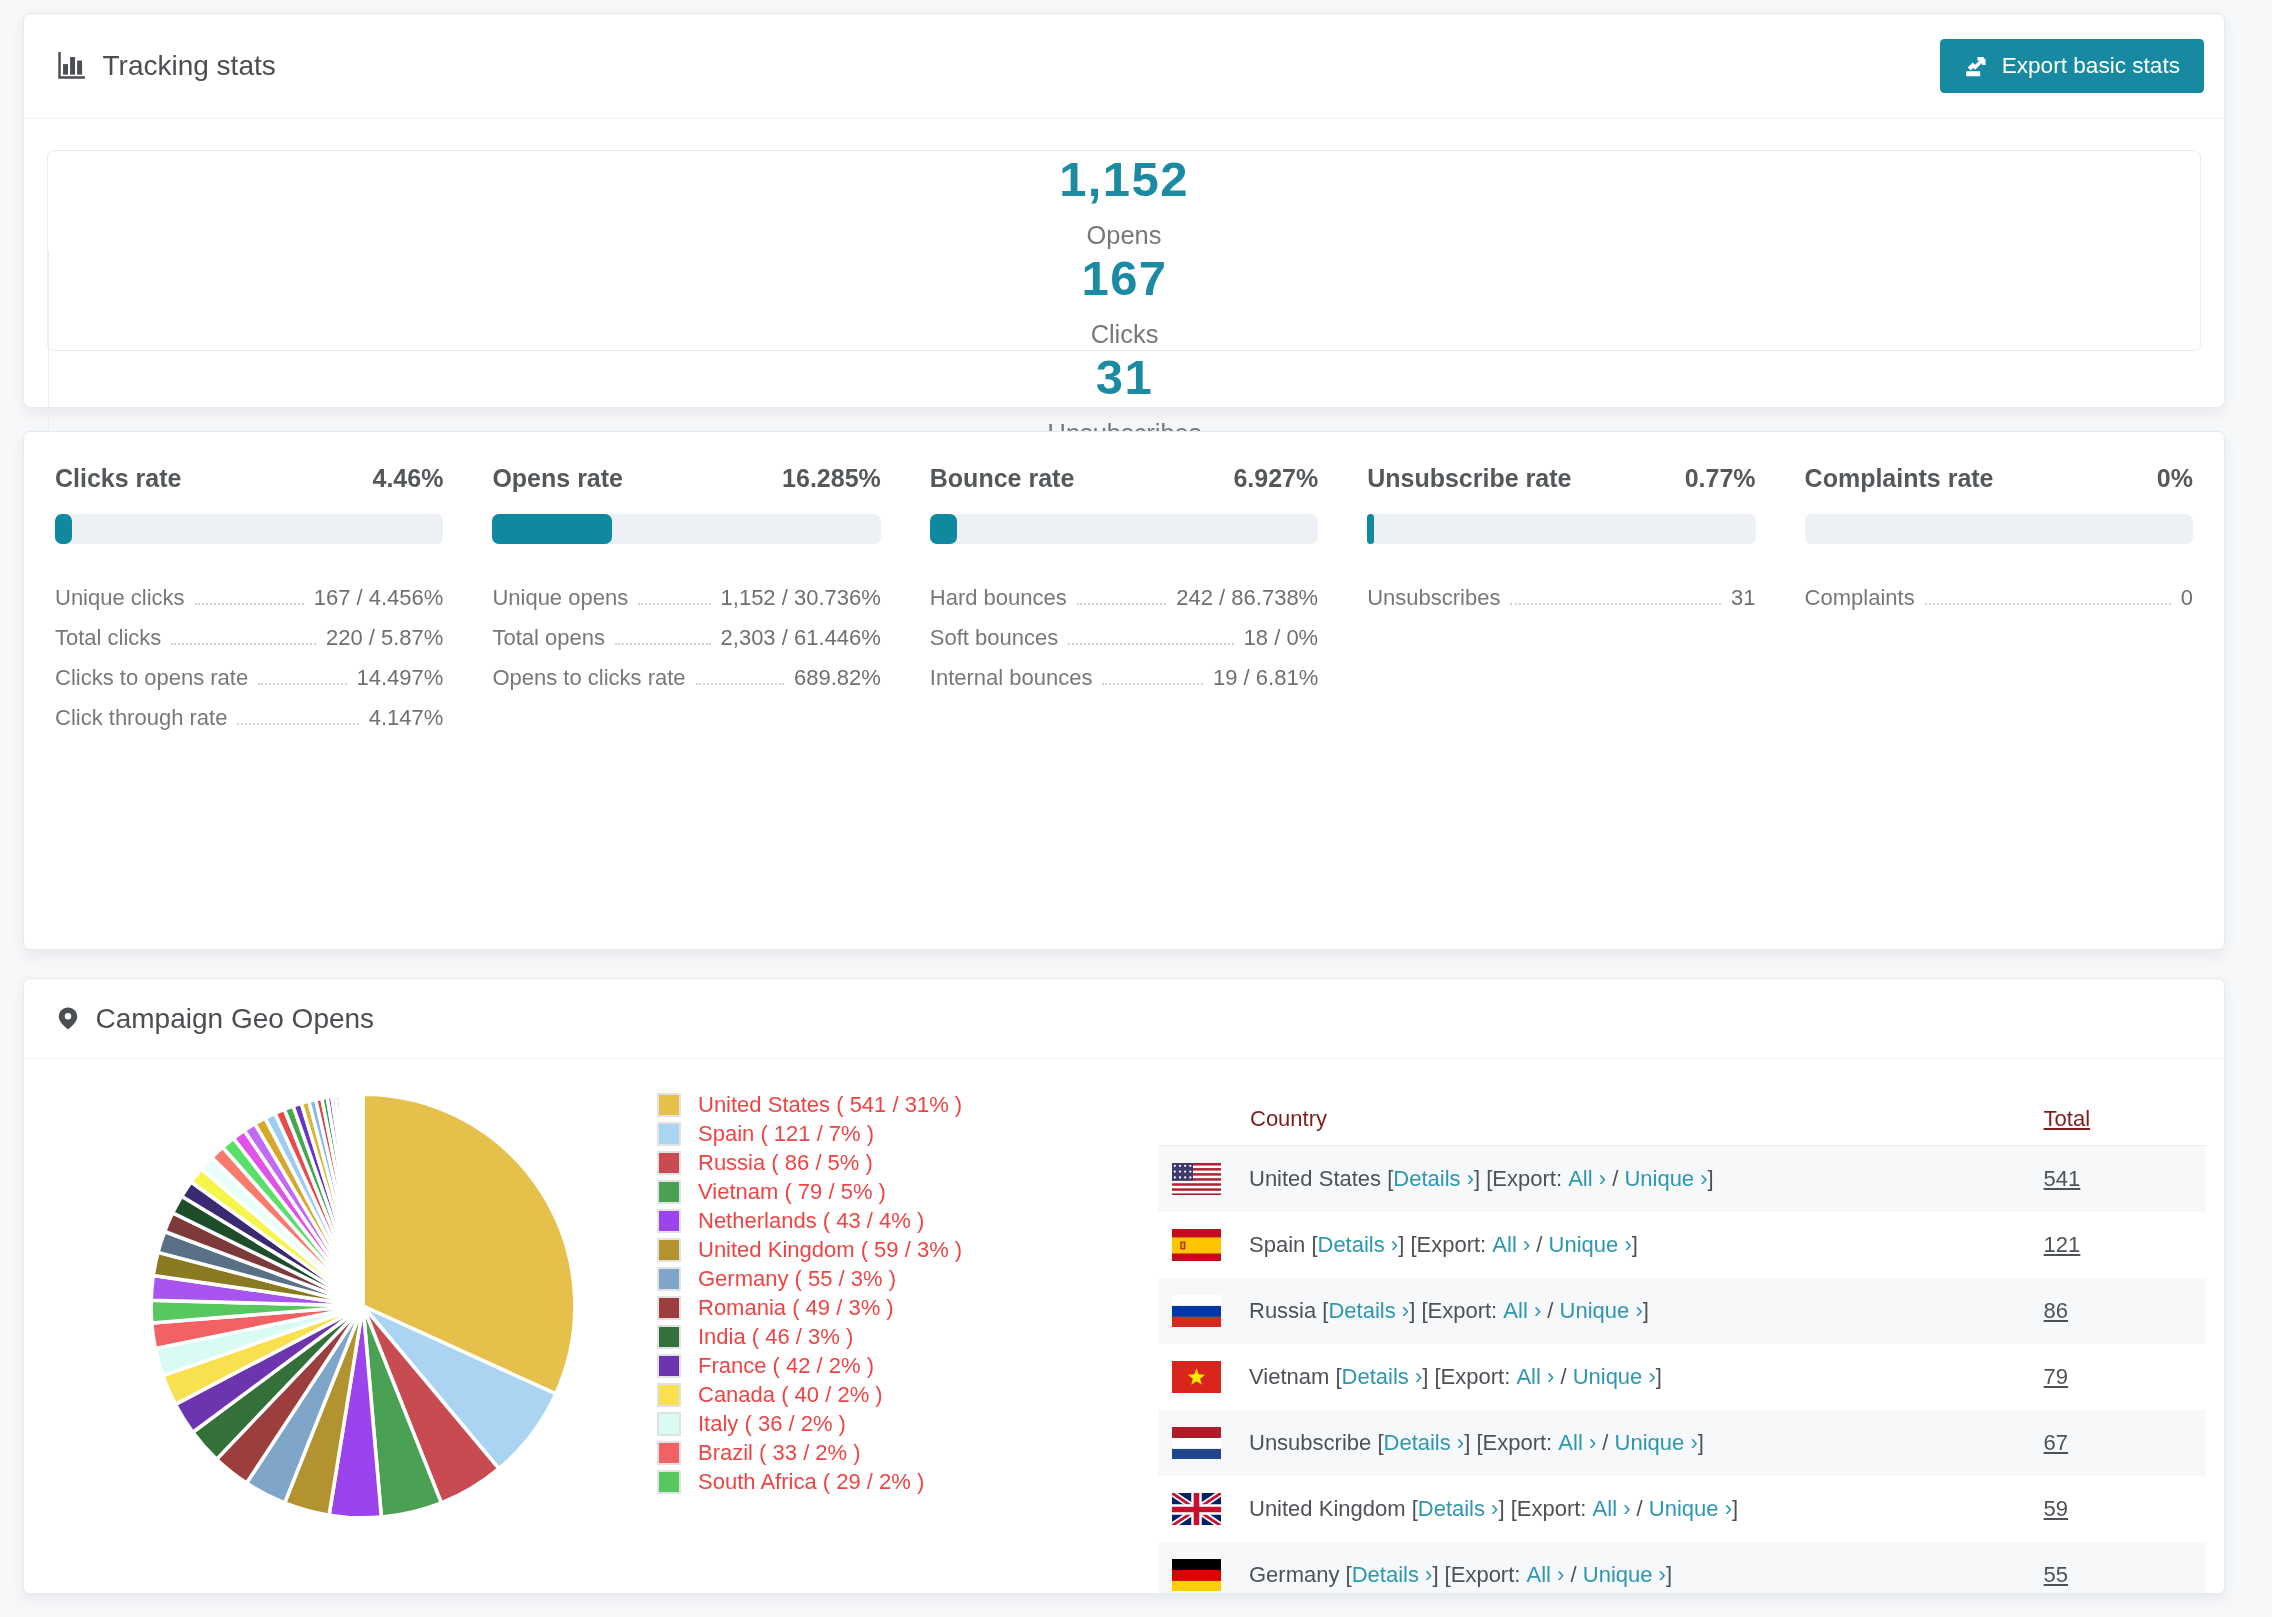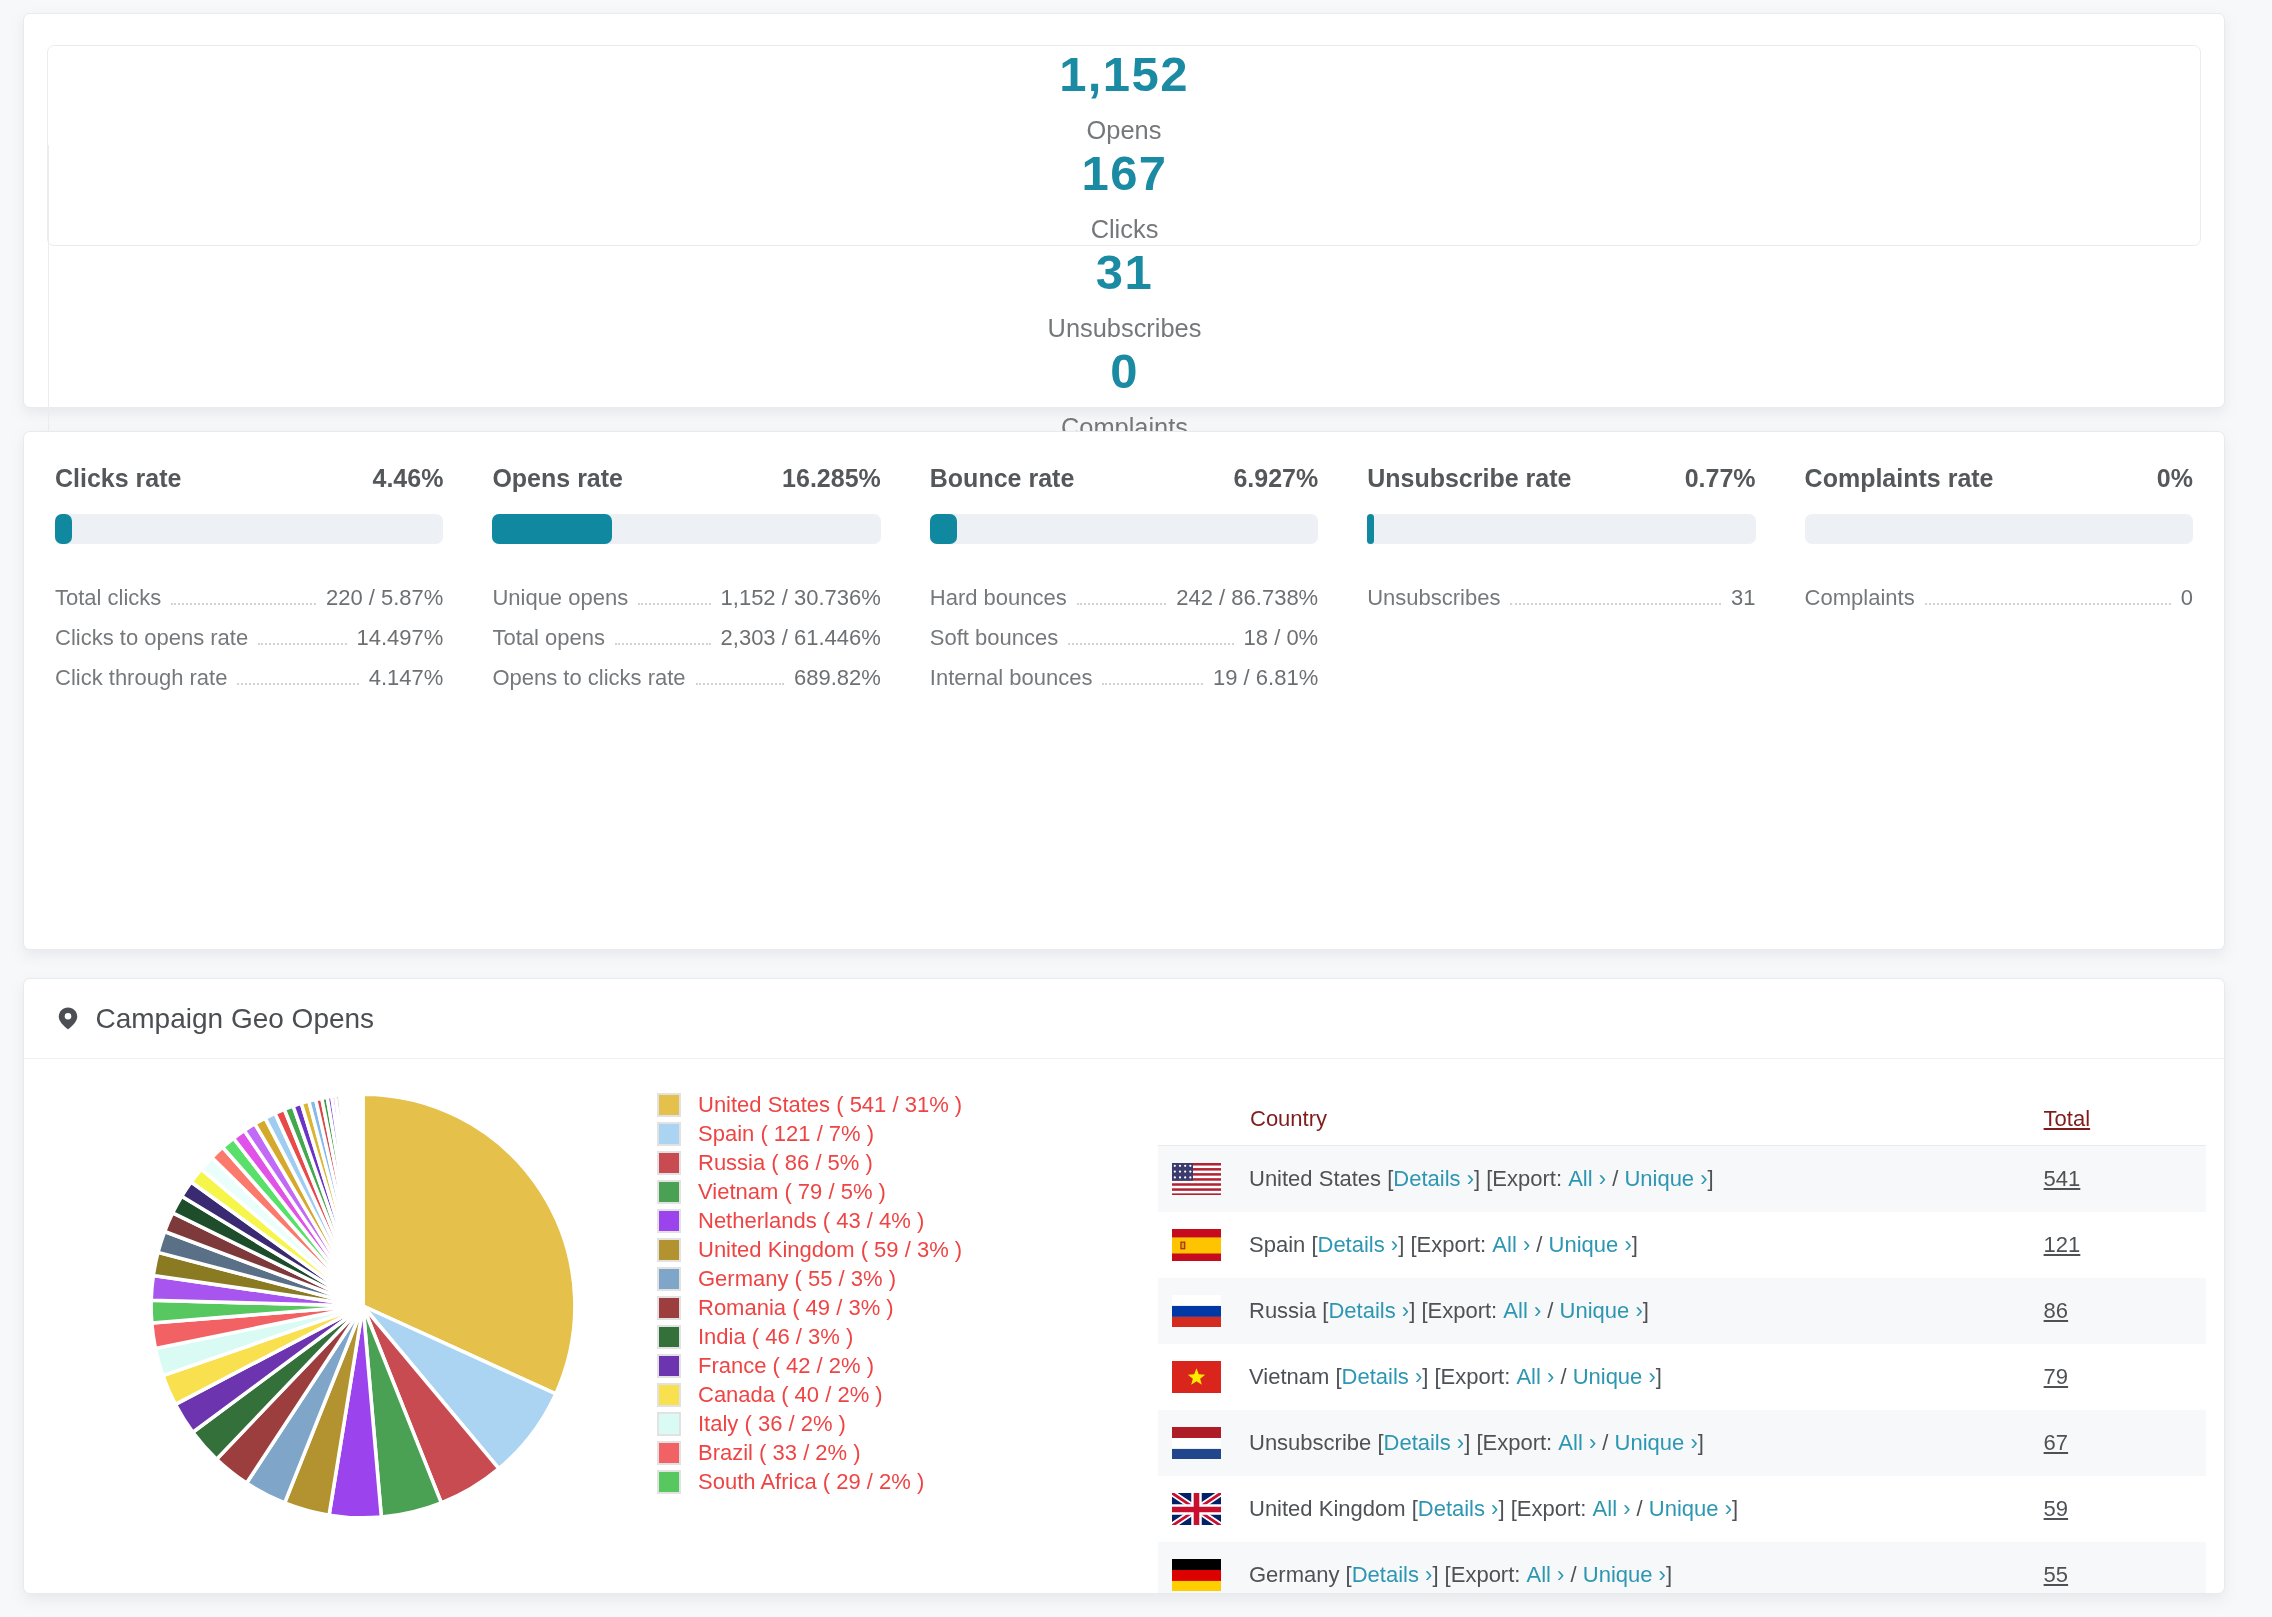--- a/index.html
+++ b/index.html
@@ -75,20 +75,39 @@
   .gt-row.shaded{background:#f7f8f9;}
   .gt-row .flag{width:49px;height:33px;margin-right:28px;flex:none;}
   .gt-row .col-country{flex:1;display:flex;align-items:center;white-space:pre;}
   .col-total{width:148px;flex:none;text-decoration:underline;}
   .lnk{color:#2d96b2;text-decoration:none;cursor:pointer;white-space:pre;}
 </style>
 </head>
 <body>
 
 <div class="card" id="card-tracking">
+  <div class="card-header">
+    <div class="card-title">
+      <svg class="hdr-icon" viewBox="0 0 44 44">
+        <path d="M5 3 V39 H41" stroke="#4b4e52" stroke-width="3.5" fill="none"></path>
+        <rect x="10" y="20" width="7" height="15" fill="#4b4e52"></rect>
+        <rect x="20" y="10" width="7" height="25" fill="#4b4e52"></rect>
+        <rect x="30" y="15" width="7" height="20" fill="#4b4e52"></rect>
+      </svg>
+      <span>Tracking stats</span>
+    </div>
+    <button class="export-btn">
+      <svg viewBox="0 0 36 36">
+        <rect x="3" y="26" width="20" height="7" rx="1" fill="#fff"></rect>
+        <rect x="8" y="14" width="6" height="10" transform="rotate(45 11 19)" fill="#fff"></rect>
+        <path d="M14 22 L28 8 M28 8 h-9 M28 8 v9" stroke="#fff" stroke-width="5" fill="none"></path>
+      </svg>
+      <span>Export basic stats</span>
+    </button>
+  </div>
   <div class="stats-row" id="stats-row">
       <div class="stat-cell">
         <div class="stat-value">1,152</div>
         <div class="stat-label">Opens</div>
       </div>
       <div class="stat-cell">
         <div class="stat-value">167</div>
         <div class="stat-label">Clicks</div>
       </div>
       <div class="stat-cell">
@@ -110,20 +129,25 @@
   <div id="rates-grid">
       <div class="rate-block">
         <div class="rate-head">
           <span>Clicks rate</span>
           <span>4.46%</span>
         </div>
         <div class="rate-bar">
           <div class="rate-fill" style="width: 4.46%;"></div>
         </div>
         <div class="rate-rows">
+          <div class="rate-row">
+            <span>Unique clicks</span>
+            <span class="leader"></span>
+            <span class="rv">167 / 4.456%</span>
+          </div>
           <div class="rate-row">
             <span>Total clicks</span>
             <span class="leader"></span>
             <span class="rv">220 / 5.87%</span>
           </div>
           <div class="rate-row">
             <span>Clicks to opens rate</span>
             <span class="leader"></span>
             <span class="rv">14.497%</span>
           </div>

